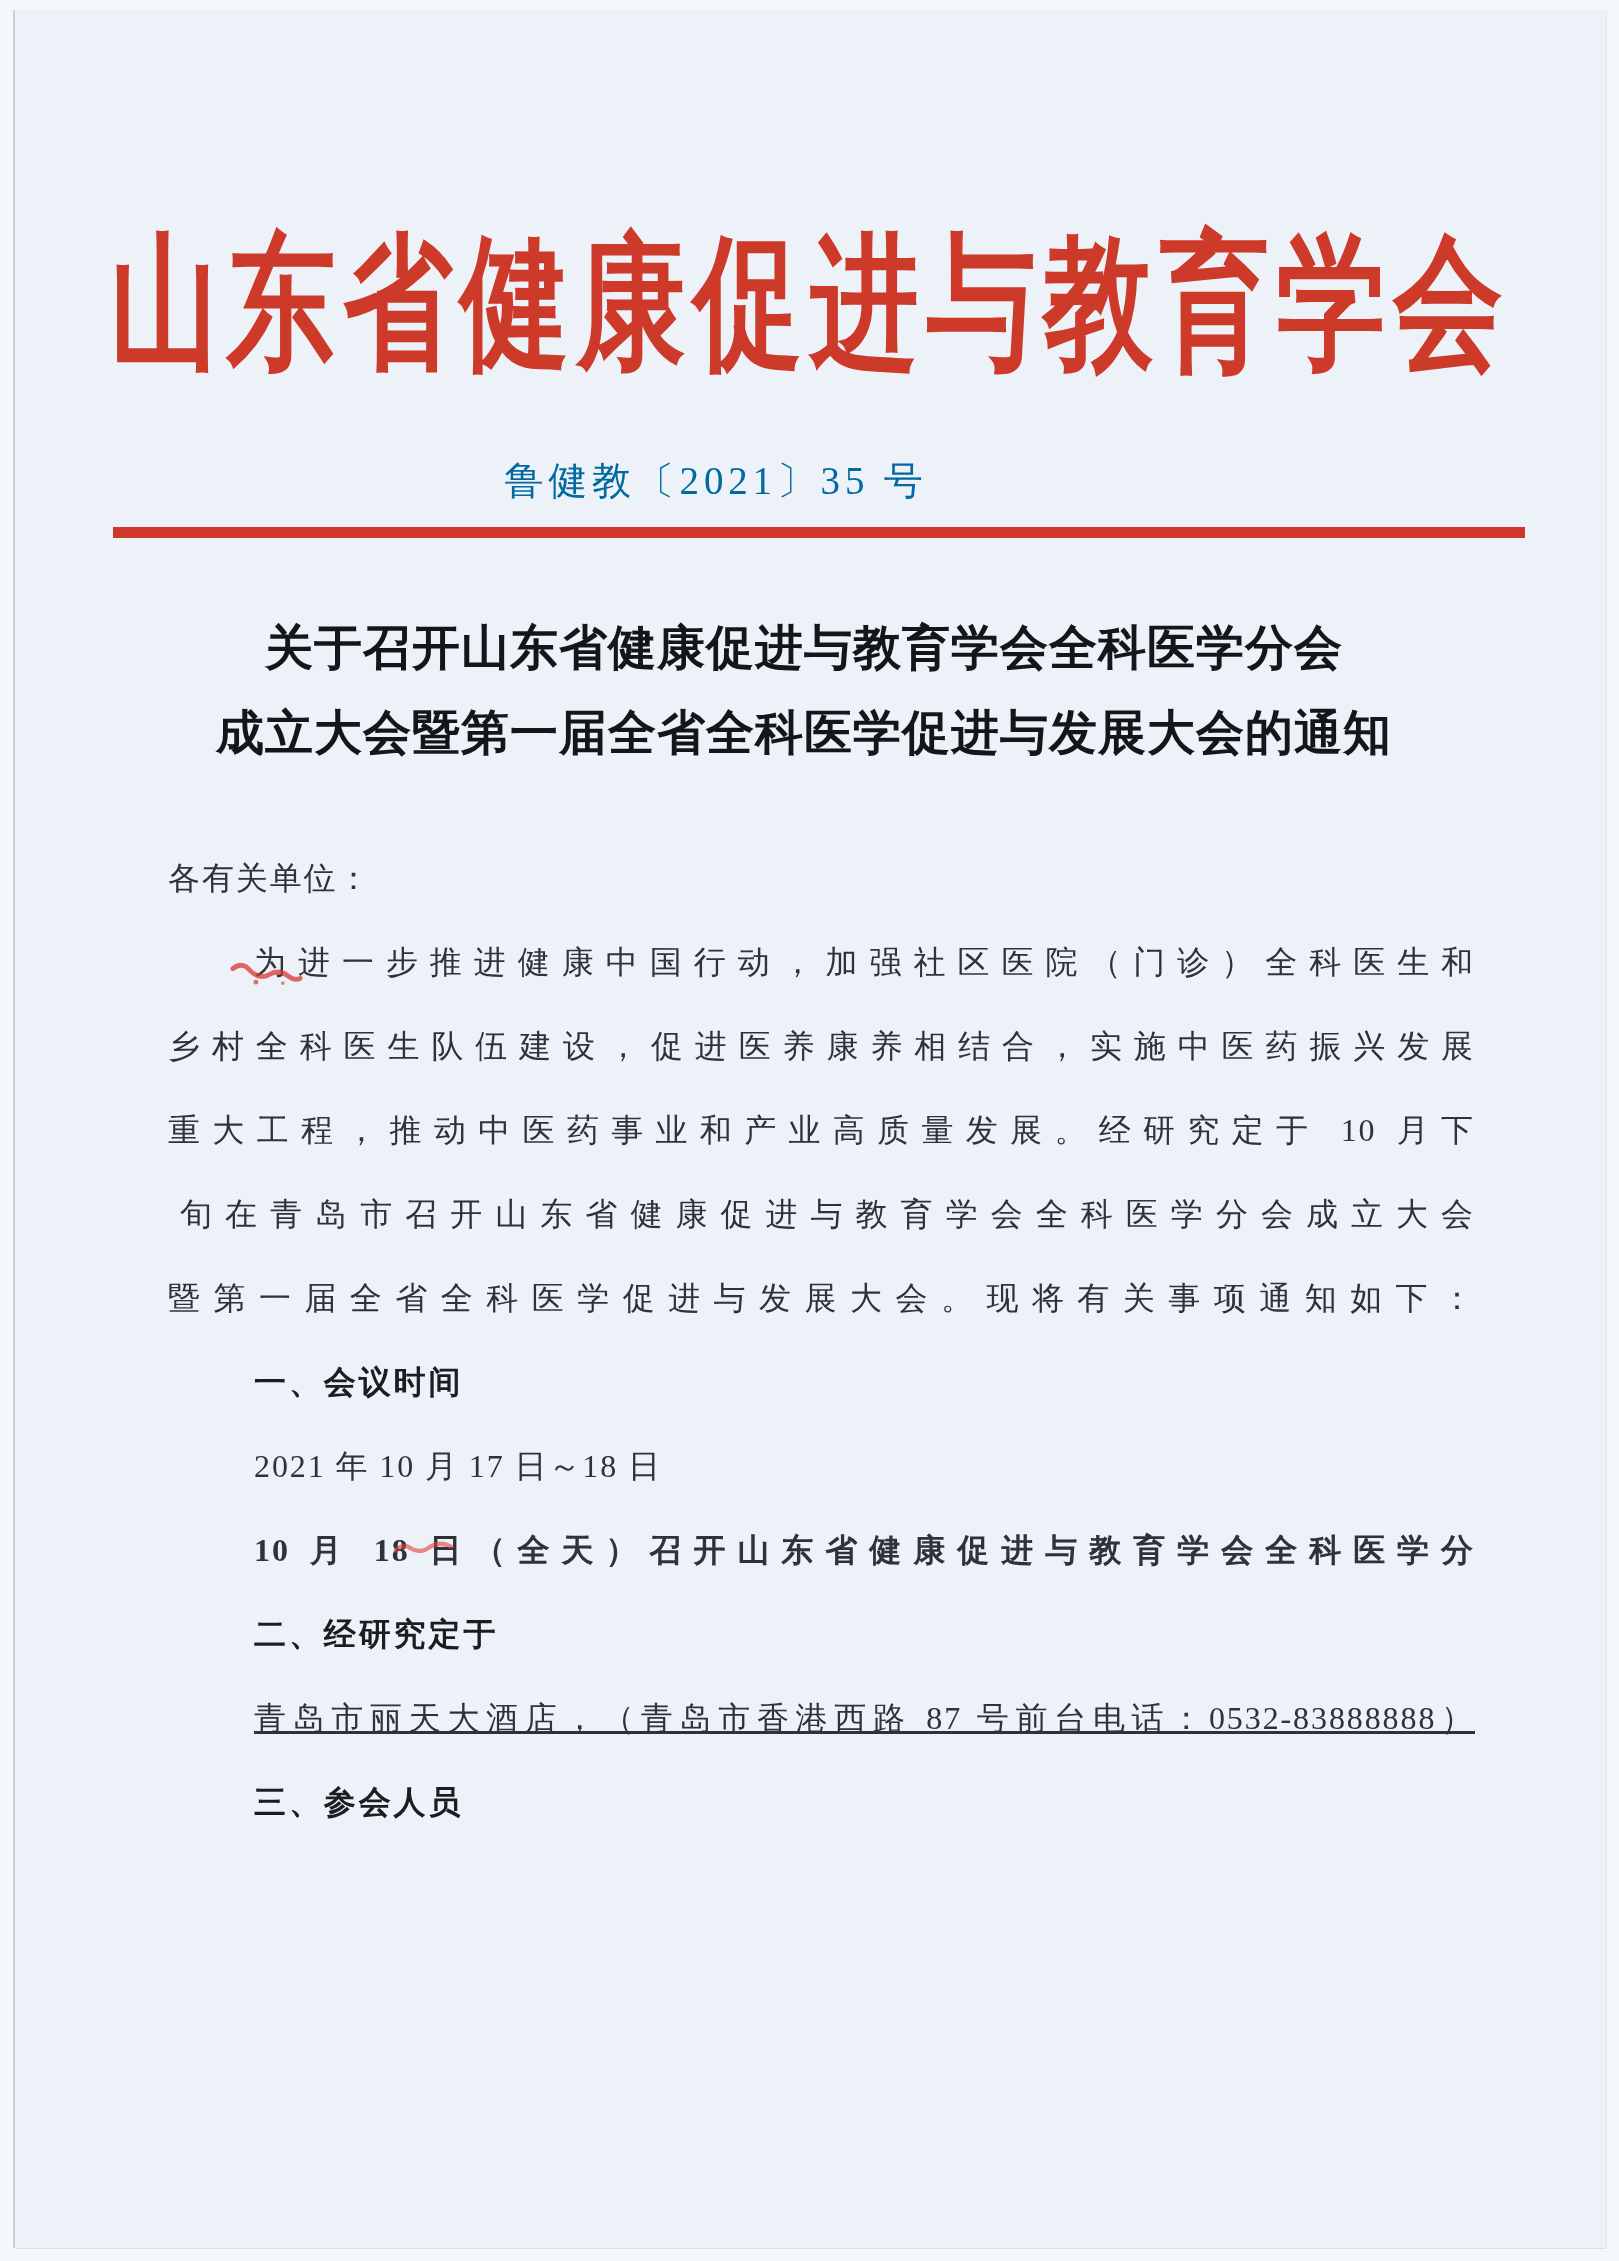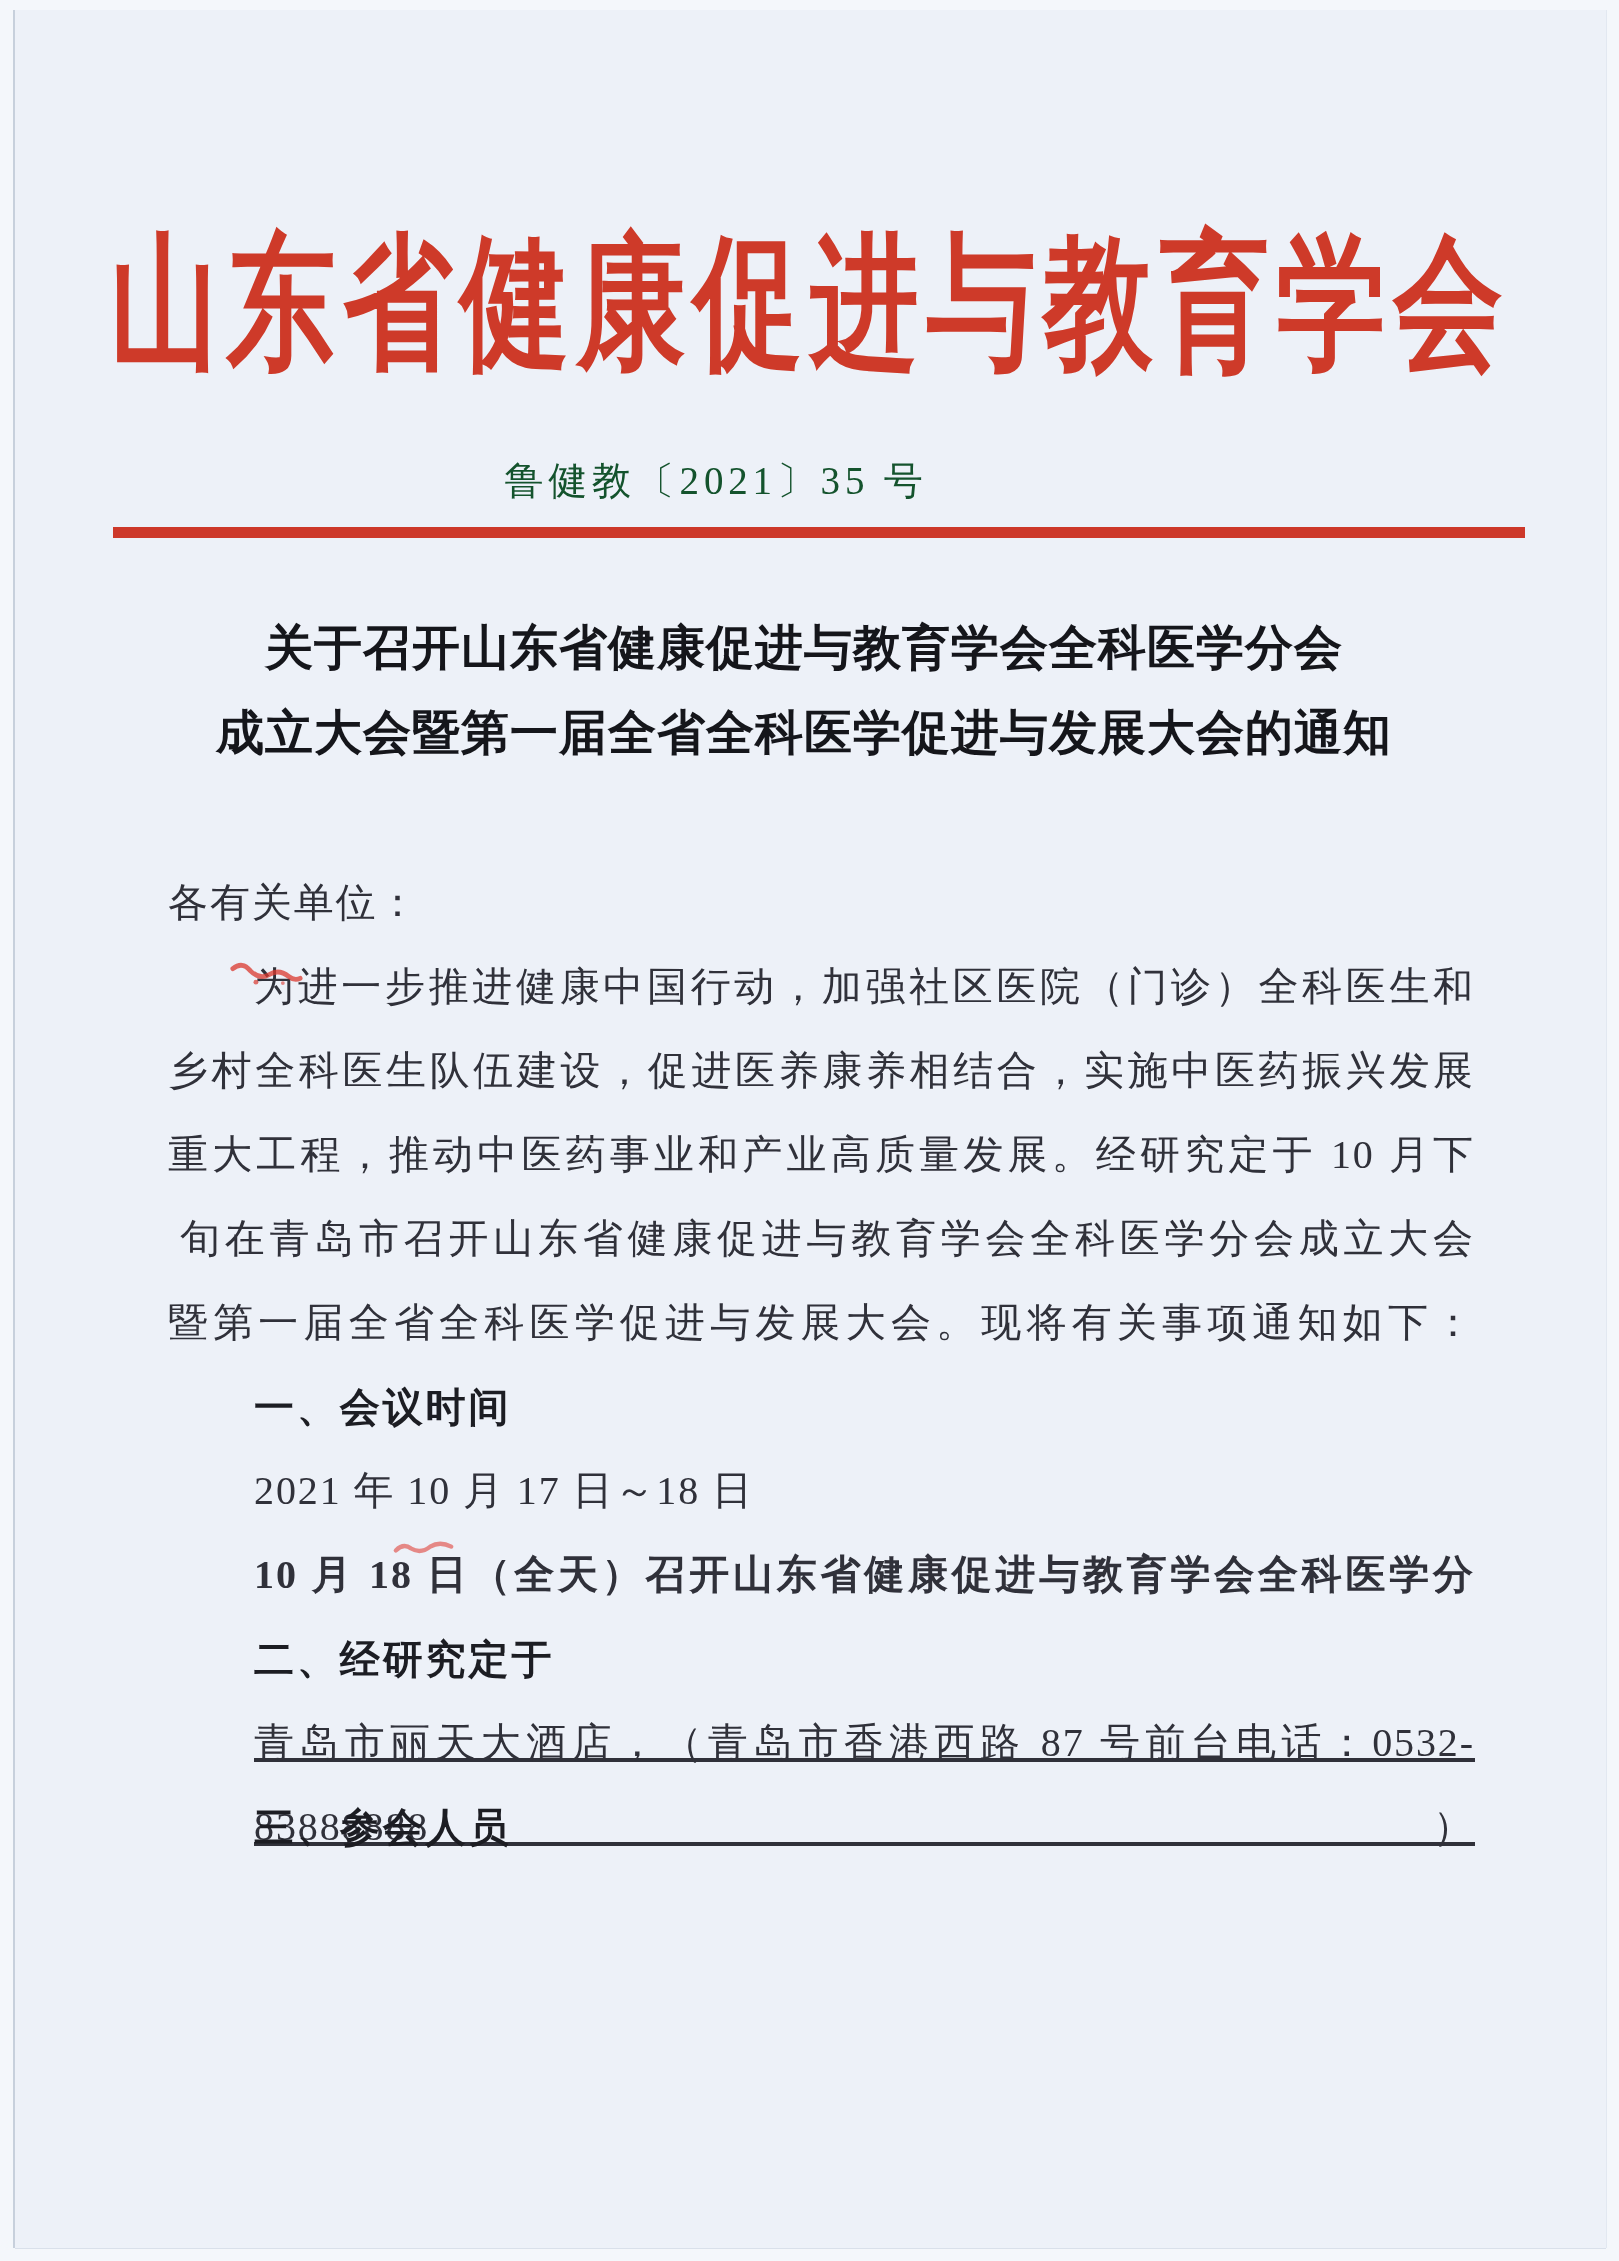--- a/index.html
+++ b/index.html
@@ -28,35 +28,35 @@
     font-size:109px;line-height:110px;font-weight:bold;
     color:var(--red-accent,#ce3a29);
     letter-spacing:7.7px;
     transform:scaleY(1.34);transform-origin:50% 0;
     white-space:nowrap;
   }
   .doc-number{
     position:absolute;left:0;top:454px;width:1432px;
     text-align:center;
     font-size:39px;line-height:53px;
-    letter-spacing:4.8px;color:#14532d;
+    letter-spacing:4.8px;color:#0369a1;
   }
   .red-rule{
     position:absolute;left:113px;top:527px;width:1412px;height:10.6px;
     background:var(--rule-red,#cd382a);
   }
   .notice-title{
     position:absolute;left:0;top:605px;width:1608px;
     text-align:center;font-weight:bold;
     font-size:48px;line-height:85px;color:#15161b;
     letter-spacing:1px;
   }
   .body-block{
-    position:absolute;left:168px;top:861px;width:1307px;
-    font-size:40px;color:#30313a;
+    position:absolute;left:168px;top:836px;width:1307px;
+    font-size:32px;color:#30313a;
   }
   .body-line{
     line-height:84px;height:84px;
     letter-spacing:1.9px;white-space:pre;
   }
   .body-line.fill{
     text-align:justify;text-align-last:justify;white-space:normal;
   }
   .body-line.heading{
     font-family:"Liberation Sans","DejaVu Sans",sans-serif;

